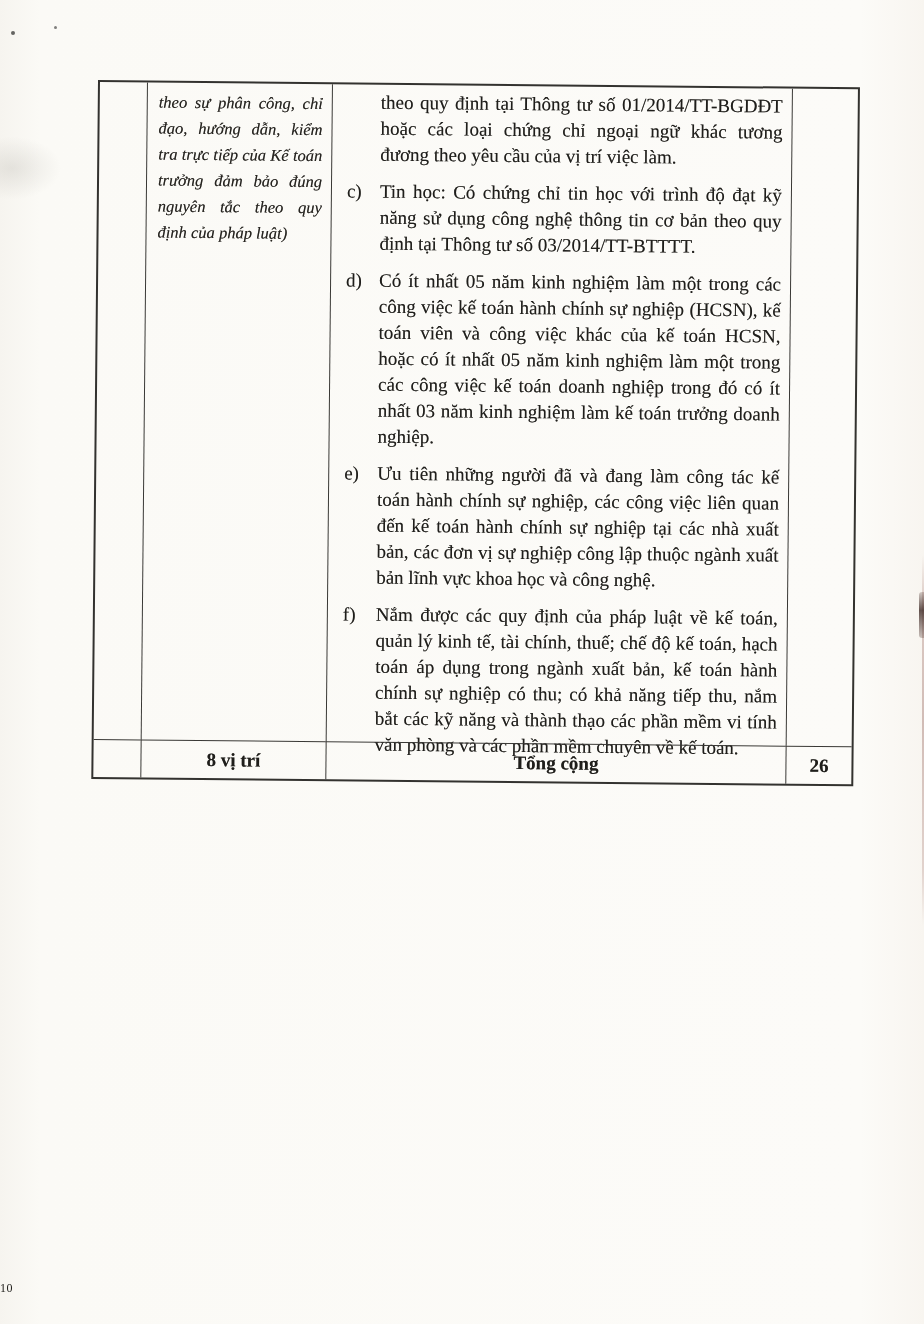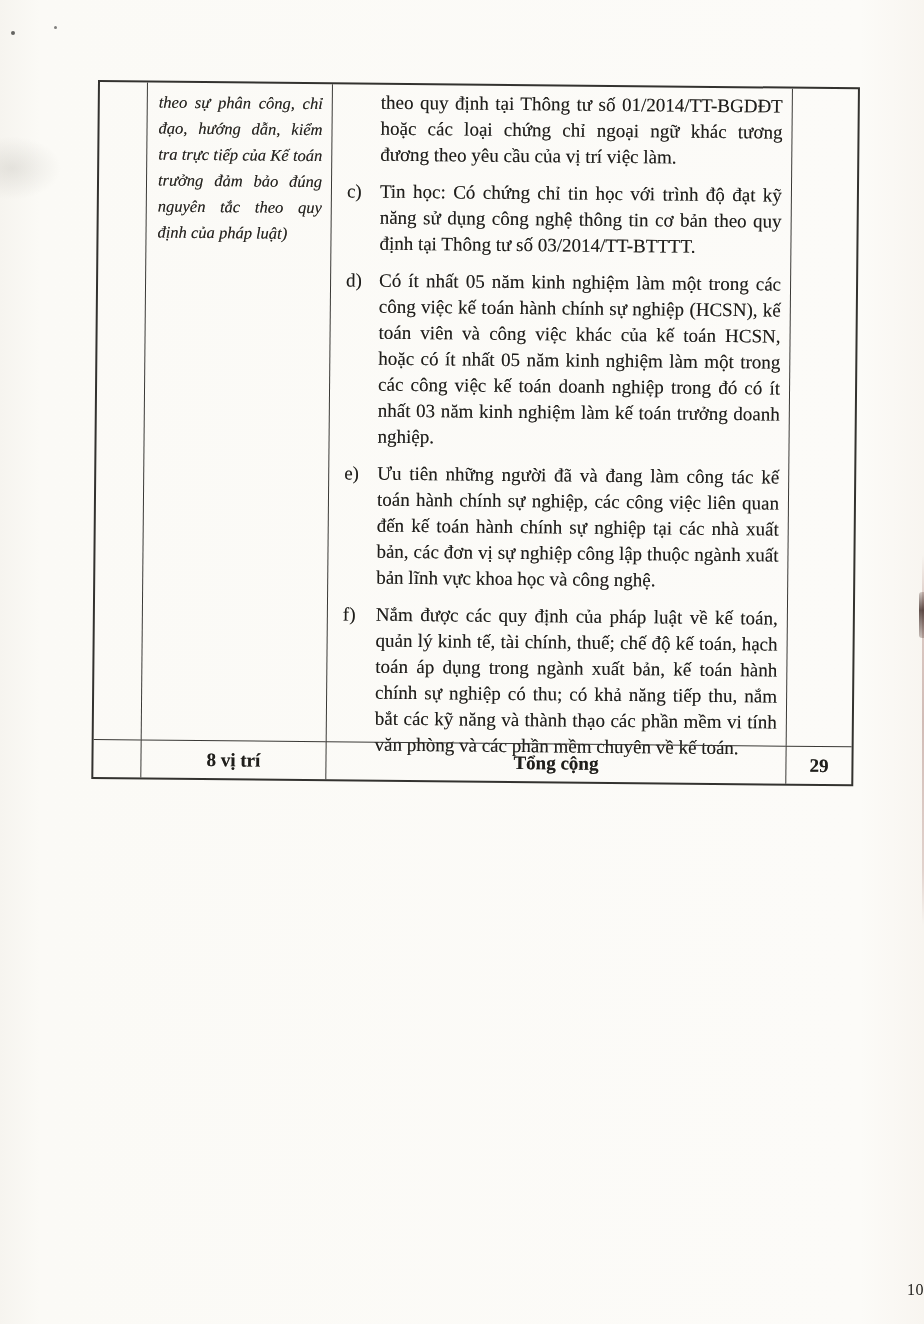--- a/index.html
+++ b/index.html
@@ -111,22 +111,22 @@
     font-size: 19px;
     text-shadow: 0 0 0.5px rgba(35,33,30,.55);
   }
 
   
   .page-number {
     position: absolute;
     left: 0;
     right: 0;
     top: 1281px;
-    text-align: right;
-    font-size: 16px;
+    text-align: left;
+    font-size: 12px;
     letter-spacing: 0.5px;
     color: #23221f;
   }
 </style>
 </head>
 <body>
 
 <div>
 
   <span class="dot dot-1"></span>
@@ -164,18 +164,18 @@
     </div>
 
     <div class="cell bl"></div>
 
     <div class="cell bt"></div>
 
     <div class="cell bl bt sum-cell">8 vị trí</div>
 
     <div class="cell bl bt sum-cell">Tổng cộng</div>
 
-    <div class="cell bl bt sum-cell">29</div>
+    <div class="cell bl bt sum-cell">26</div>
   </div>
 
   <div class="page-number">10</div>
 
 </div>
 
 </body></html>

